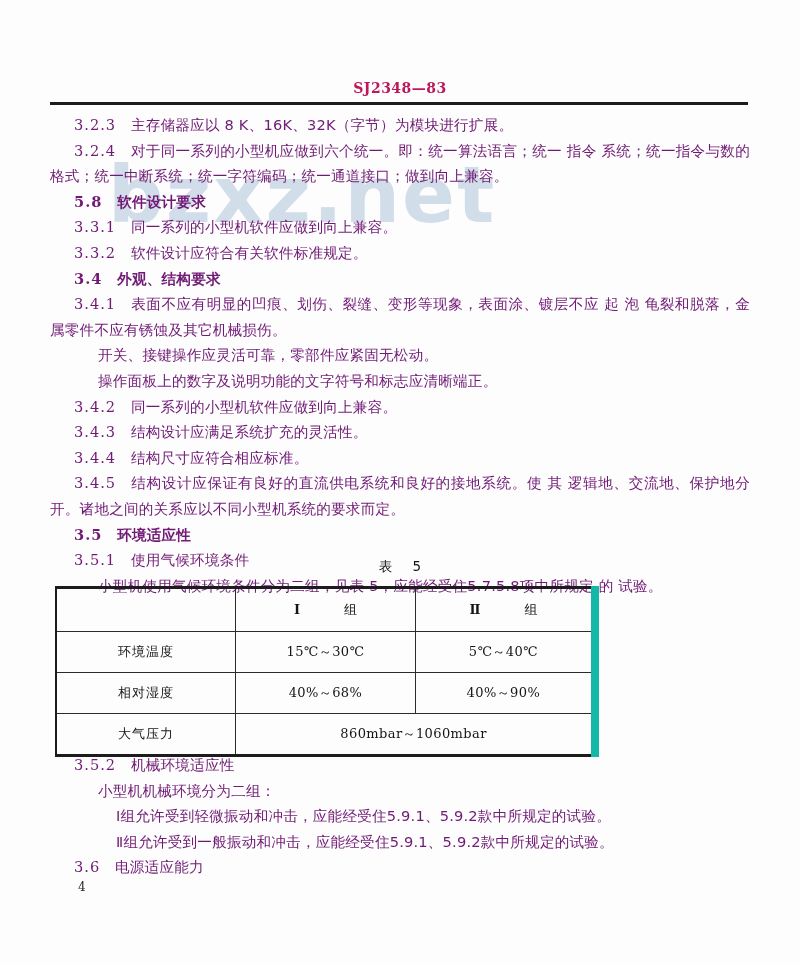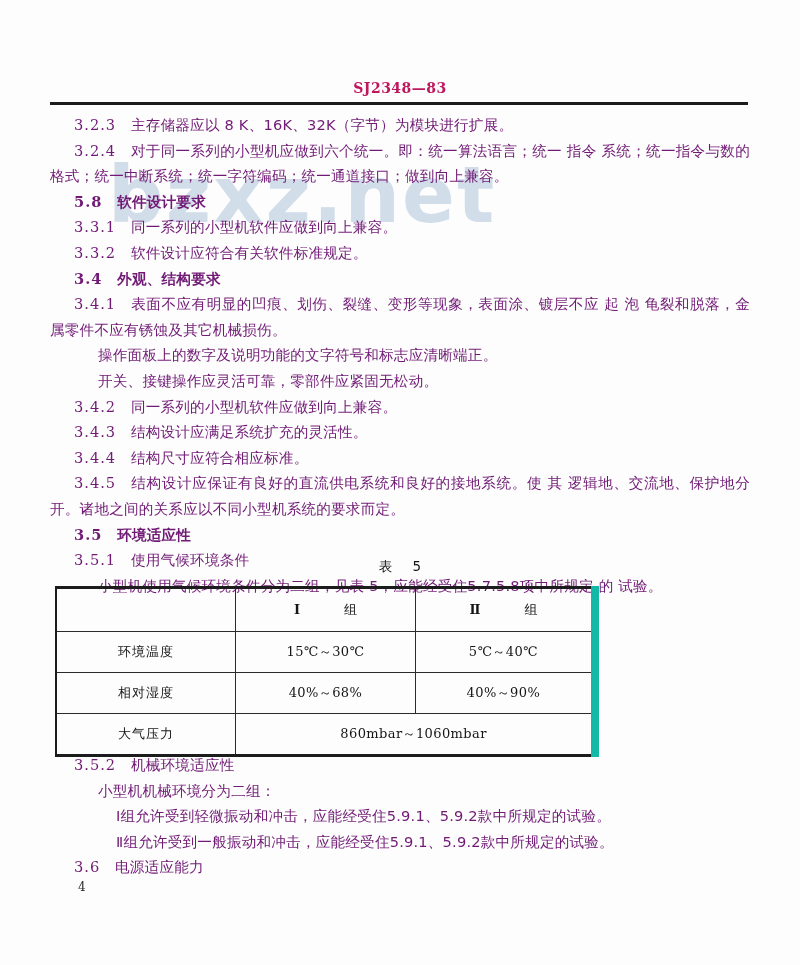--- a/index.html
+++ b/index.html
@@ -196,22 +196,22 @@
   <div class="header-rule"></div>
 
   <div class="body-block" id="body-top">
       <div class="para indent-1"><span class="num">3.2.3</span> <span>主存储器应以 8 K、16K、32K（字节）为模块进行扩展。</span></div>
       <div class="para indent-1"><span class="num">3.2.4</span> <span>对于同一系列的小型机应做到六个统一。即：统一算法语言；统一 指令 系统；统一指令与数的格式；统一中断系统；统一字符编码；统一通道接口；做到向上兼容。</span></div>
       <div class="para heading"><span class="num">5.8</span> <span>软件设计要求</span></div>
       <div class="para indent-1"><span class="num">3.3.1</span> <span>同一系列的小型机软件应做到向上兼容。</span></div>
       <div class="para indent-1"><span class="num">3.3.2</span> <span>软件设计应符合有关软件标准规定。</span></div>
       <div class="para heading"><span class="num">3.4</span> <span>外观、结构要求</span></div>
       <div class="para indent-1"><span class="num">3.4.1</span> <span>表面不应有明显的凹痕、划伤、裂缝、变形等现象，表面涂、镀层不应 起 泡 龟裂和脱落，金属零件不应有锈蚀及其它机械损伤。</span></div>
+      <div class="para indent-2"><span>开关、接键操作应灵活可靠，零部件应紧固无松动。</span></div>
       <div class="para indent-2"><span>操作面板上的数字及说明功能的文字符号和标志应清晰端正。</span></div>
-      <div class="para indent-2"><span>开关、接键操作应灵活可靠，零部件应紧固无松动。</span></div>
       <div class="para indent-1"><span class="num">3.4.2</span> <span>同一系列的小型机软件应做到向上兼容。</span></div>
       <div class="para indent-1"><span class="num">3.4.3</span> <span>结构设计应满足系统扩充的灵活性。</span></div>
       <div class="para indent-1"><span class="num">3.4.4</span> <span>结构尺寸应符合相应标准。</span></div>
       <div class="para indent-1"><span class="num">3.4.5</span> <span>结构设计应保证有良好的直流供电系统和良好的接地系统。使 其 逻辑地、交流地、保护地分开。诸地之间的关系应以不同小型机系统的要求而定。</span></div>
       <div class="para heading"><span class="num">3.5</span> <span>环境适应性</span></div>
       <div class="para indent-1"><span class="num">3.5.1</span> <span>使用气候环境条件</span></div>
       <div class="para indent-2"><span>小型机使用气候环境条件分为二组，见表 5，应能经受住5.7.5.8项中所规定 的 试验。</span></div>
     </div>
 
   <div class="table-caption">表 5</div>

